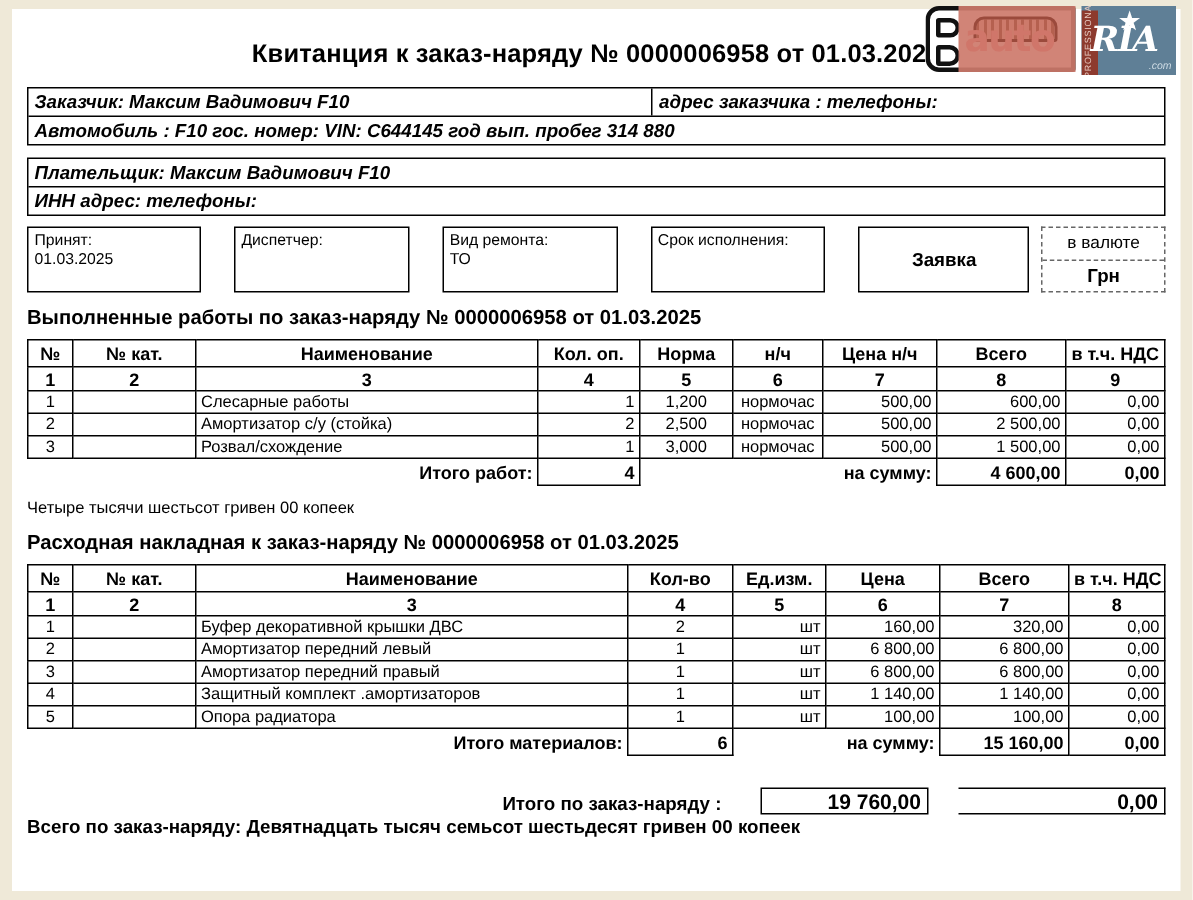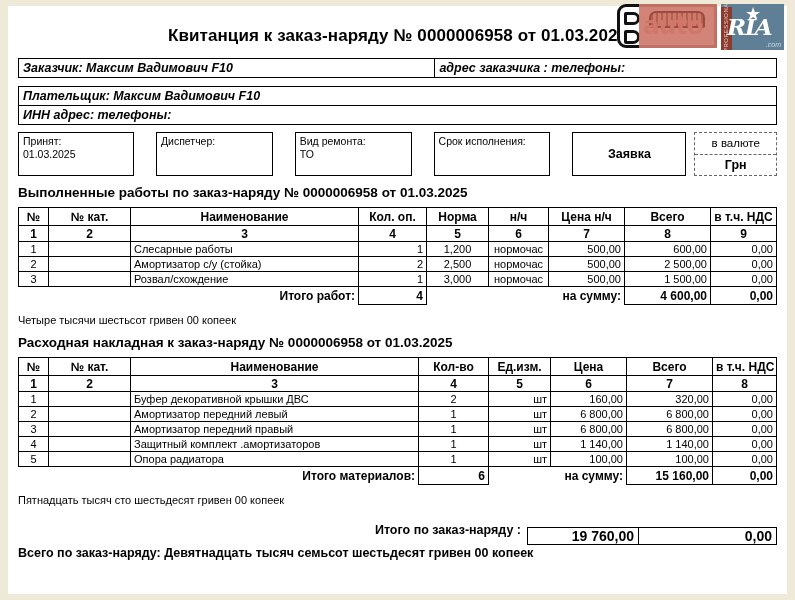--- a/index.html
+++ b/index.html
@@ -289,22 +289,23 @@
   .words-big {
     font-size: 12.5px;
     font-weight: 700;
     margin-top: 1px;
   }
 
   
   #grand-total {
     display: flex;
     justify-content: flex-end;
-    align-items: center;
+    align-items: flex-end;
     margin-top: 8px;
+    gap: 20px;
   }
   #grand-total .gt-label {
     font-size: 12.5px;
     font-weight: 700;
     padding-right: 6px;
   }
   #grand-total .gt-cell {
     border: 1.5px solid #000;
     box-sizing: border-box;
     height: 18px;
@@ -338,20 +339,23 @@
         <div class="logo-com">.com</div>
       </div>
     </div>
 
     <div id="doc-title">Квитанция к заказ-наряду № 0000006958 от 01.03.2025</div>
 
     <div class="info-block">
       <div class="info-row">
         <div class="info-cell" style="width:55%">Заказчик: Максим Вадимович F10</div>
         <div class="info-cell sep" style="width:45%">адрес заказчика :   телефоны:</div>
+      </div>
+      <div class="info-row">
+        <div class="info-cell" style="width:100%">Автомобиль : F10  гос. номер:     VIN: C644145 год вып.  пробег 314 880</div>
       </div>
     </div>
 
     <div class="gap8"></div>
 
     <div class="info-block">
       <div class="info-row">
         <div class="info-cell" style="width:100%">Плательщик:  Максим Вадимович F10</div>
       </div>
       <div class="info-row">
@@ -556,21 +560,20 @@
         <tr style="height:18px">
           <td class="tot-label" colspan="3">Итого материалов:</td>
           <td class="tot-val">6</td>
           <td class="tot-label" colspan="2">на сумму:</td>
           <td class="tot-val">15 160,00</td>
           <td class="tot-val">0,00</td>
         </tr>
       </tbody>
     </table>
 
-    <div class="words">Пятнадцать тысяч сто шестьдесят гривен 00 копеек</div>
 
     <div id="grand-total">
       <div class="gt-label">Итого по заказ-наряду :</div>
       <div class="gt-cell gt-sum">19 760,00</div>
       <div class="gt-cell gt-vat">0,00</div>
     </div>
 
     <div class="words-big">Всего по заказ-наряду: Девятнадцать тысяч семьсот шестьдесят гривен 00 копеек</div>
 
   </div>

